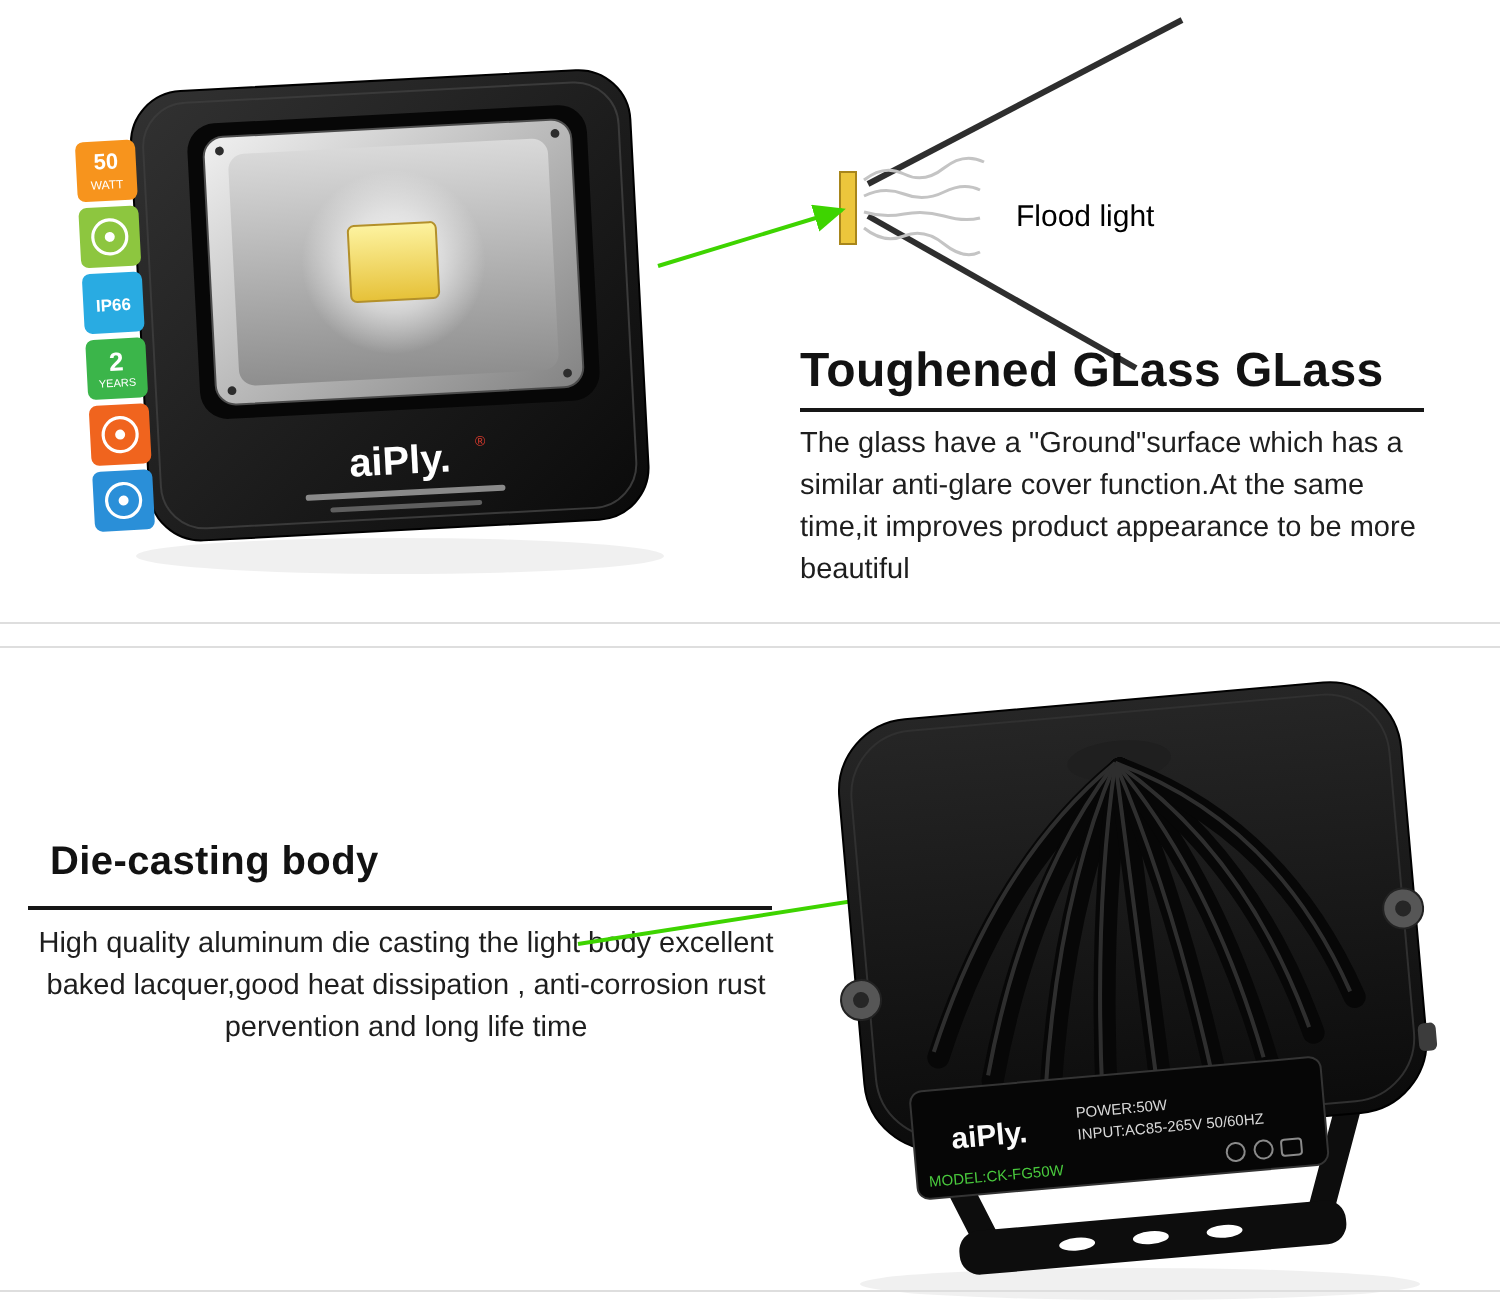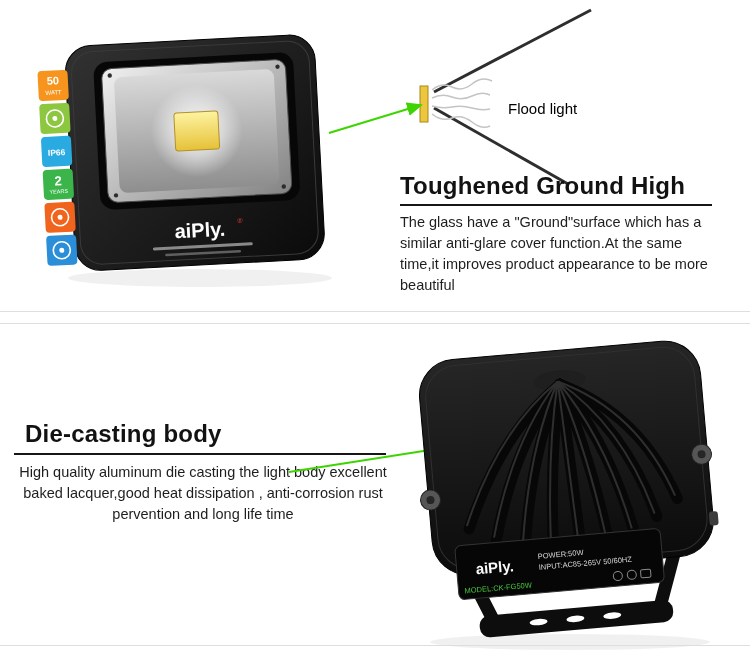--- a/index.html
+++ b/index.html
@@ -114,28 +114,28 @@
 
   <svg class="abs" style="left:325px;top:98px;width:105px;height:42px" viewBox="0 0 105 42">
     <defs>
       <marker id="ah1" markerWidth="9" markerHeight="8" refX="7" refY="3.5" orient="auto">
         <path d="M0,0 L8,3.5 L0,7 Z" fill="#3ed400"></path>
       </marker>
     </defs>
     <line x1="4" y1="35" x2="96" y2="7" stroke-width="2" marker-end="url(#ah1)" stroke="#3ed400"></line>
   </svg>
 
-  <div class="heading" style="left:400px;top:172px;font-size:24px;width:320px">Toughened Ground High</div>
+  <div class="heading" style="left:400px;top:172px;font-size:24px;width:320px">Toughened GLass GLass</div>
   <div class="underline" style="left:400px;top:204px;width:312px"></div>
   <div class="para" style="left:400px;top:212px;width:318px">The glass have a "Ground"surface which has a similar anti-glare cover function.At the same time,it improves product appearance to be more beautiful</div>
 
   <div class="hr" style="top:311px"></div>
   <div class="hr" style="top:323px"></div>
 
-  <div class="heading" style="left:25px;top:420px;font-size:24px;width:360px">Die-casting body</div>
+  <div class="heading" style="left:25px;top:420px;font-size:20px;width:360px">Die-casting body</div>
   <div class="underline" style="left:14px;top:453px;width:372px"></div>
   <div class="para" style="left:8px;top:462px;width:390px;text-align:center">High quality aluminum die casting the light body excellent baked lacquer,good heat dissipation , anti-corrosion rust pervention and long life time</div>
 
   <svg class="abs" style="left:285px;top:428px;width:240px;height:50px" viewBox="0 0 240 50">
     <defs>
       <marker id="ah2" markerWidth="9" markerHeight="8" refX="7" refY="3.5" orient="auto">
         <path d="M0,0 L8,3.5 L0,7 Z" fill="#3ed400"></path>
       </marker>
     </defs>
     <line x1="4" y1="44" x2="228" y2="9" stroke-width="2" marker-end="url(#ah2)" stroke="#3ed400"></line>

